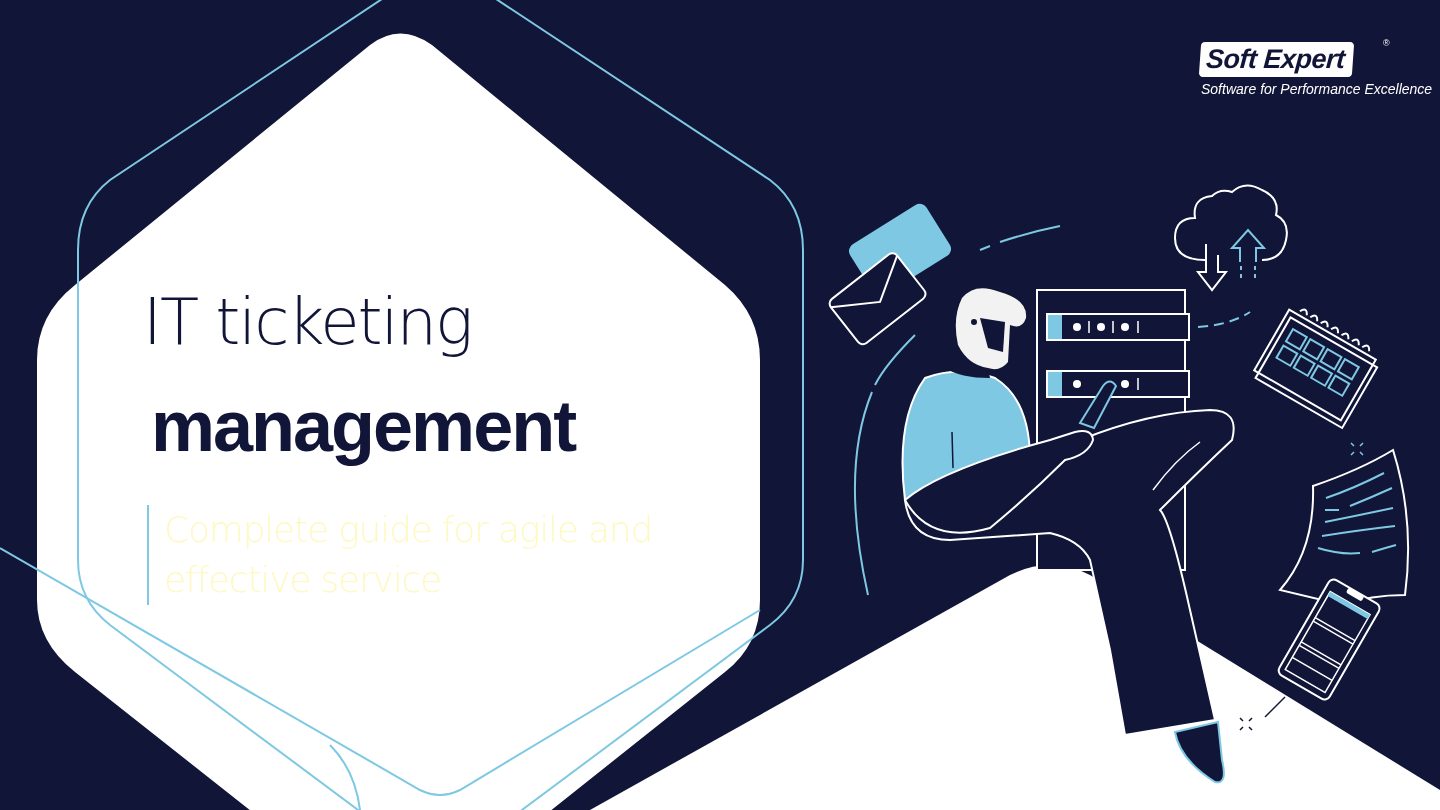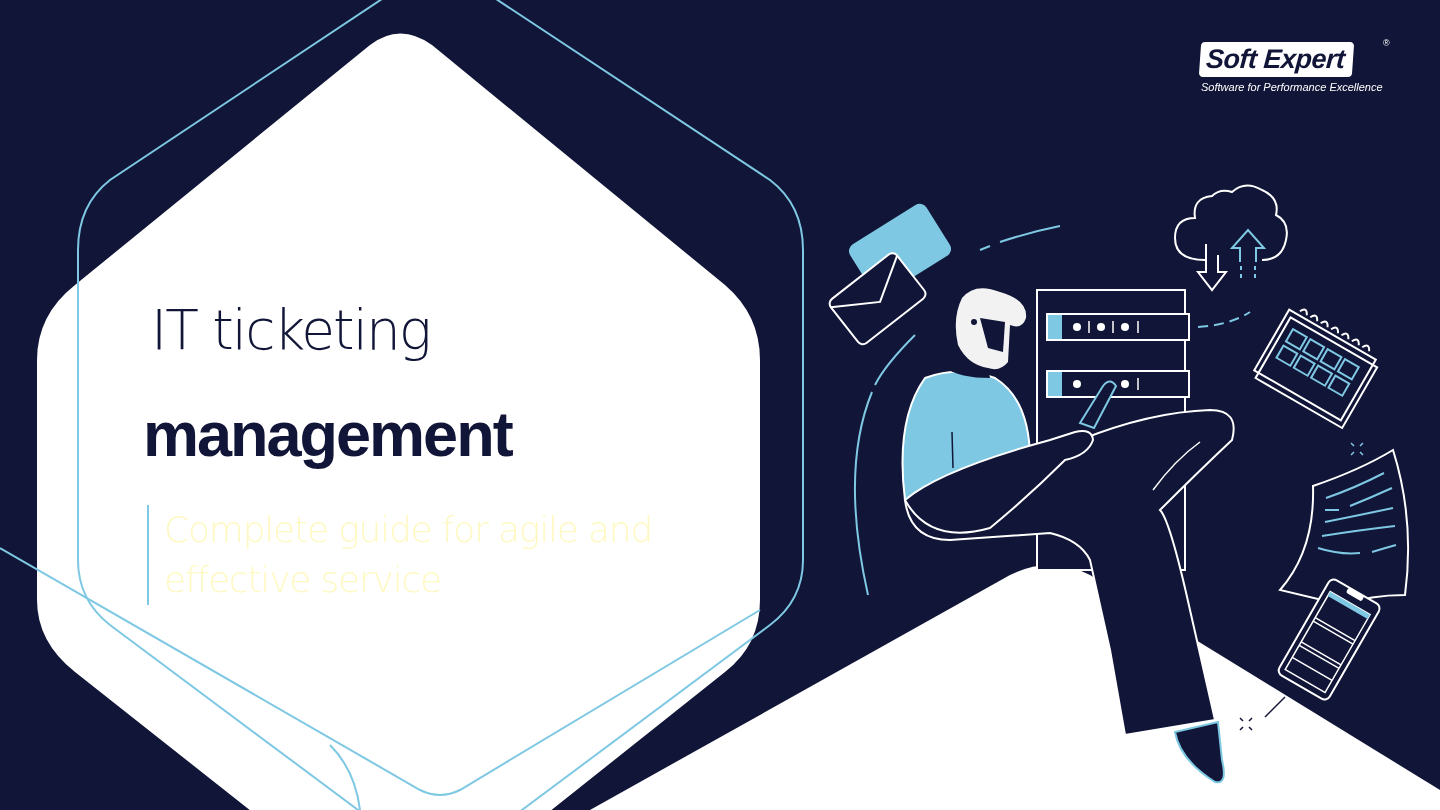--- a/index.html
+++ b/index.html
@@ -7,32 +7,32 @@
       width: 1440px; height: 810px; overflow: hidden;
       background: #111537;
       position: relative;
       font-family: "Liberation Sans", "DejaVu Sans", sans-serif;
     }
     .bg-art { position: absolute; left: 0; top: 0; width: 1440px; height: 810px; }
     .title-block { position: absolute; left: 143px; top: 272px; color: #111537; }
     .title-light {
       font-family: "DejaVu Sans", sans-serif;
       font-weight: 200;
-      font-size: 55px; line-height: 100px;
+      font-size: 64px; line-height: 100px;
       letter-spacing: -2px;
-      margin: 8px; white-space: nowrap;
+      margin: 0; white-space: nowrap;
       -webkit-text-stroke: 0px;
       font-stretch: condensed;
     }
     .title-bold {
       font-family: "Liberation Sans", sans-serif;
       font-weight: 700;
-      font-size: 63px; line-height: 92px;
+      font-size: 72px; line-height: 92px;
       letter-spacing: -2px;
-      margin: 0; white-space: nowrap;
+      margin: 8px; white-space: nowrap;
     }
     .subtitle {
       position: absolute; left: 147px; top: 505px;
       border-left: 2px solid #7ec8e3;
       padding-left: 15px;
       color: #fef9c3;
       font-family: "DejaVu Sans", sans-serif;
       font-weight: 300;
       font-size: 36px; line-height: 50px;
       letter-spacing: -1.2px;
@@ -53,21 +53,21 @@
       transform: skewX(-4deg);
     }
     .logo-reg {
       position: absolute; left: 183px; top: -4px;
       color: #ffffff; font-size: 9px;
       font-family: "Liberation Sans", sans-serif;
     }
     .logo-tag {
       display: block; color: #ffffff;
       font-family: "Liberation Sans", sans-serif;
-      font-style: italic; font-size: 11px;
+      font-style: italic; font-size: 14px;
       margin-top: 4px; margin-left: 1px; white-space: nowrap;
     }
   </style>
 </head>
 <body>
 
 <svg class="bg-art" viewBox="0 0 1440 810" xmlns="http://www.w3.org/2000/svg">
 
   <path d="M590 810 L1010 575 Q1050 555 1090 575 L1440 790 L1440 810 Z" fill="#ffffff"></path>
 

